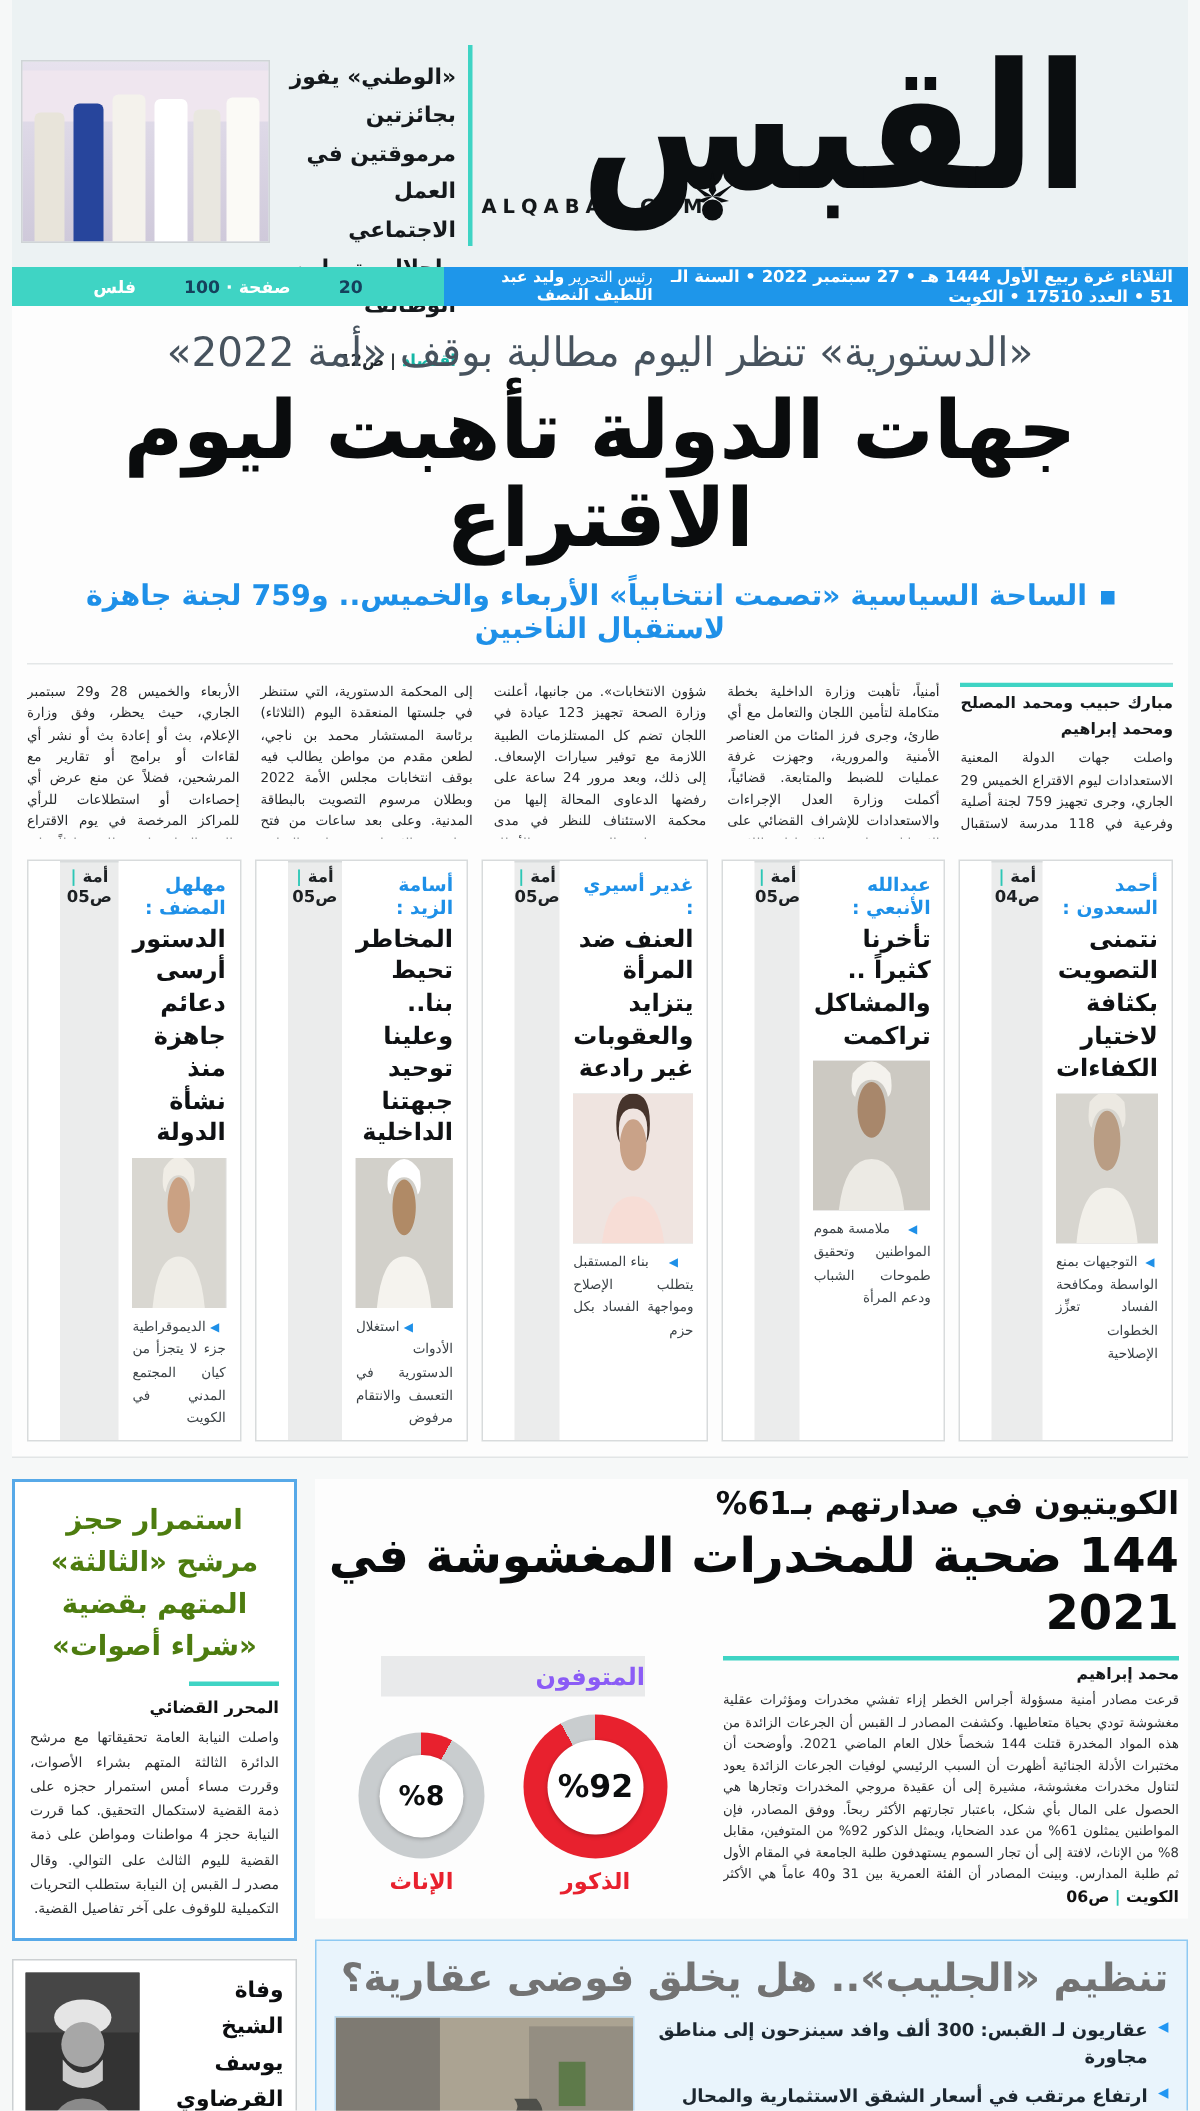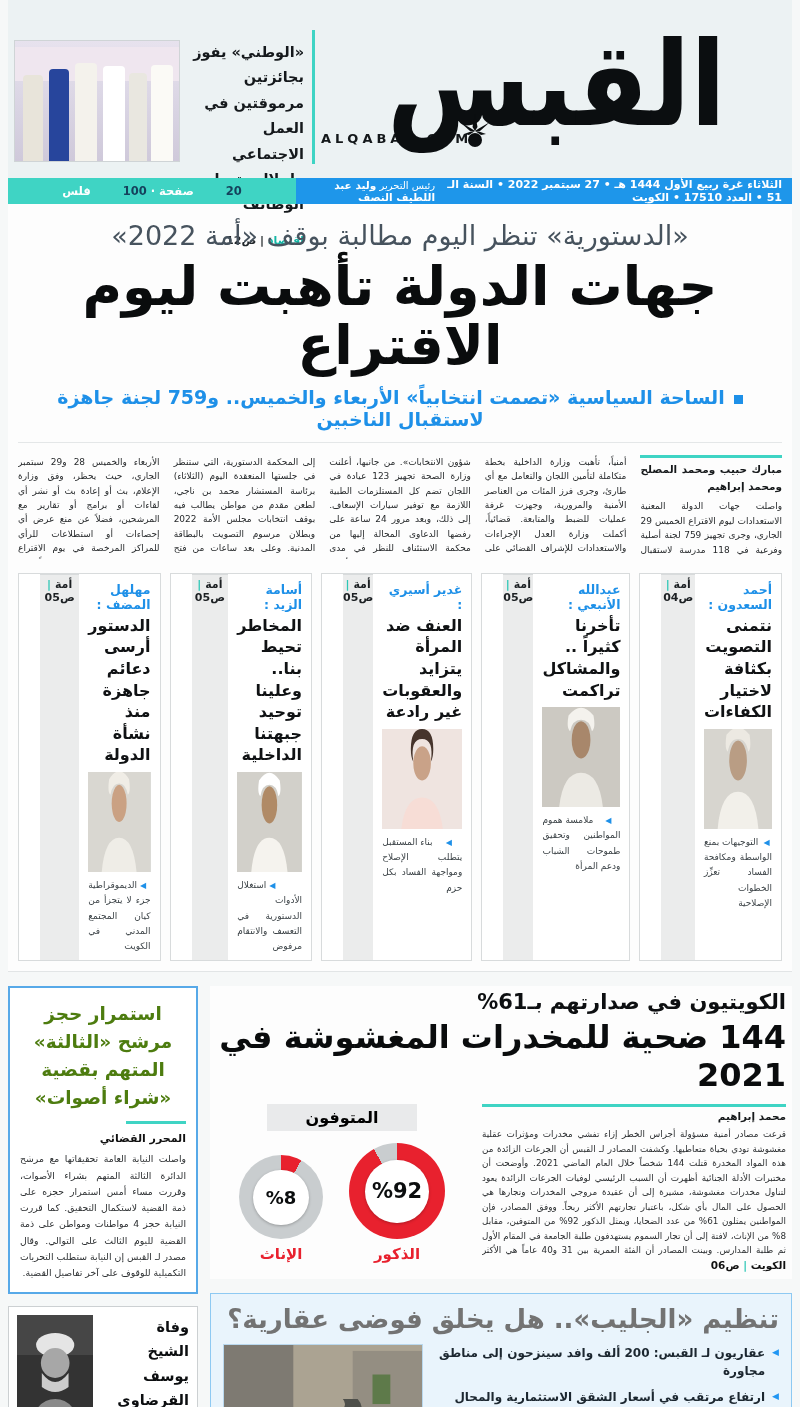--- a/index.html
+++ b/index.html
@@ -66,21 +66,21 @@
 
   
   .drugs { background:#fdfdfd; padding:4px 6px 8px; }
   .drugs-kicker { font-size:21px; font-weight:bold; color:#0d0f11; }
   .drugs-headline { font-size:32px; font-weight:bold; color:#0a0c0d; margin:4px 0 10px; letter-spacing:-0.5px; }
   .drugs-row { display:flex; gap:14px; }
   .drugs-text { flex:1; }
   .drugs-body { font-size:8.8px; line-height:1.65; text-align:justify; color:#2b2e30; height:128px; overflow:hidden; }
   .drugs-tag { font-size:10.5px; font-weight:bold; margin-top:4px; }
   .chart-zone { width:252px; }
-  .chart-pill { display:block; width:150px; margin:0 auto 12px; background:#e9eaeb; text-align:center; font-size:16px; font-weight:bold; color:#000000; padding:4px 0; }
+  .chart-pill { display:block; width:176px; margin:0 auto 12px; background:#e9eaeb; text-align:right; font-size:16px; font-weight:bold; color:#8b5cf6; padding:4px 0; }
   .donuts { display:flex; justify-content:center; align-items:flex-end; gap:26px; }
   .donut-wrap { text-align:center; }
   .donut { border-radius:50%; position:relative; display:flex; align-items:center; justify-content:center; }
   .donut.big { width:96px; height:96px; }
   .donut.small { width:84px; height:84px; }
   .donut-hole { background:#fff; border-radius:50%; width:66%; height:66%; display:flex; align-items:center; justify-content:center; font-weight:bold; color:#0b0d0e; box-shadow:0 1px 3px rgba(0,0,0,.25); }
   .donut.big .donut-hole { font-size:21px; }
   .donut.small .donut-hole { font-size:18px; }
   .donut-label { margin-top:6px; color:#e8212e; font-weight:bold; font-size:15px; }
 
@@ -312,21 +312,21 @@
           </div>
         </div>
       </div>
 
       <div class="jleeb">
         <div class="jleeb-headline">تنظيم «الجليب».. هل يخلق فوضى عقارية؟</div>
         <div class="jleeb-row">
           <div class="jleeb-bullets">
             <div class="jleeb-bullet">
                 <span class="arr">◀</span>
-                <span>عقاريون لـ القبس: 200 ألف وافد سينزحون إلى مناطق مجاورة</span>
+                <span>عقاريون لـ القبس: 300 ألف وافد سينزحون إلى مناطق مجاورة</span>
               </div>
             <div class="jleeb-bullet">
                 <span class="arr">◀</span>
                 <span>ارتفاع مرتقب في أسعار الشقق الاستثمارية والمحال التجارية</span>
               </div>
             <div class="jleeb-bullet">
                 <span class="arr">◀</span>
                 <span>المهبولة في طليعة المناطق التي سينزح إليها سكان «جليب الشيوخ»</span>
               </div>
             <div class="jleeb-bullet">

